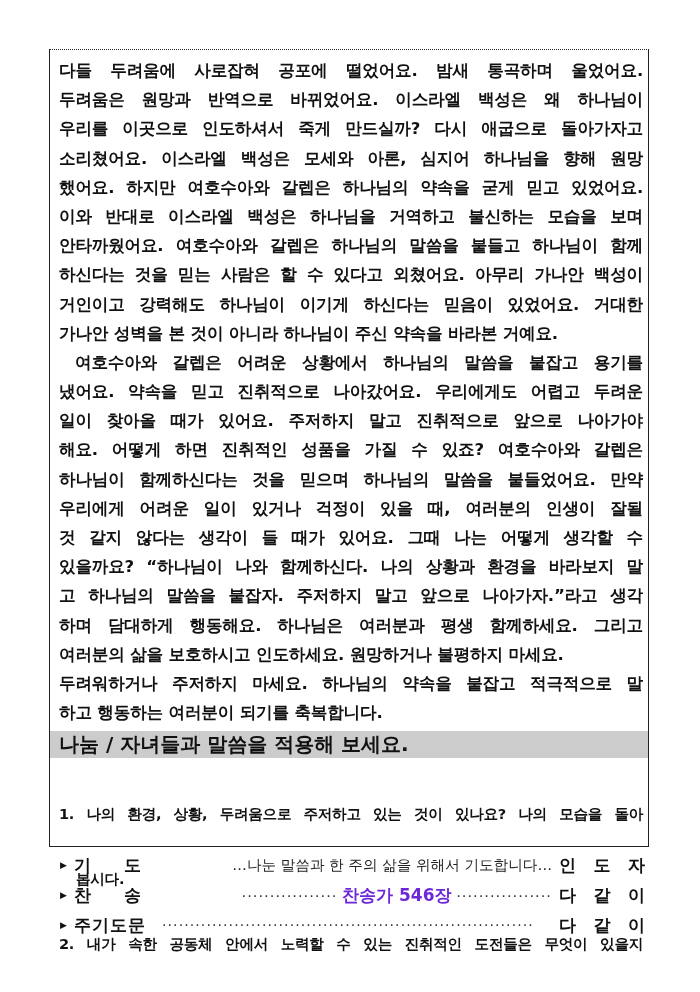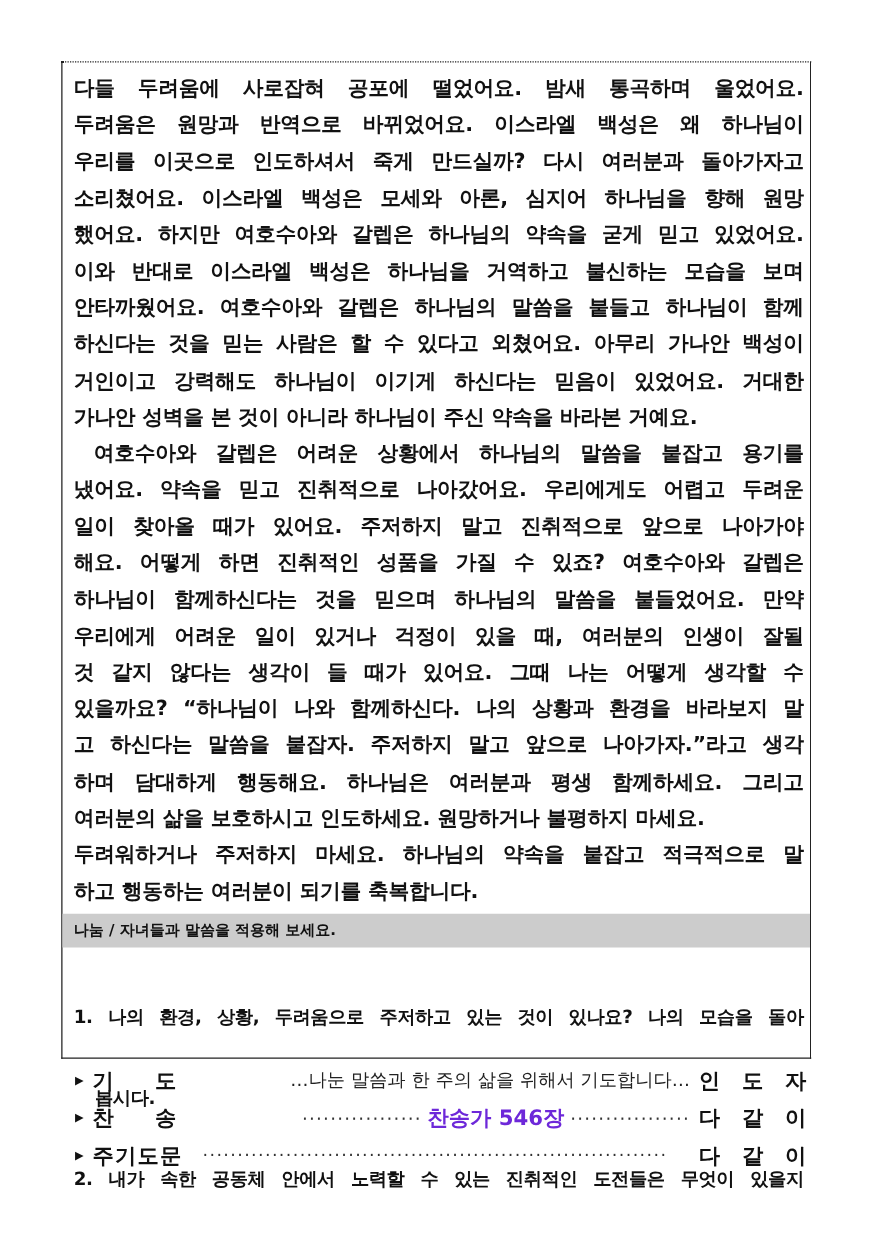--- a/index.html
+++ b/index.html
@@ -56,21 +56,21 @@
     top: 681px;
     width: 100%;
     height: 27px;
     background: #cccccc;
   }
   .share-title {
     position: absolute;
     left: 9px;
     top: 0;
     line-height: 27px;
-    font-size: 12px;
+    font-size: 20px;
     font-weight: bold;
     white-space: nowrap;
   }
   .questions {
     position: absolute;
     left: 9px;
     top: 709px;
     width: 584px;
   }
   .qline {
@@ -156,37 +156,37 @@
     justify-content: space-between;
   }
 </style>
 </head>
 <body>
 
 <div class="box">
   <div class="body-text">
     <span class="line">다들 두려움에 사로잡혀 공포에 떨었어요. 밤새 통곡하며 울었어요.</span>
     <span class="line">두려움은 원망과 반역으로 바뀌었어요. 이스라엘 백성은 왜 하나님이</span>
-    <span class="line">우리를 이곳으로 인도하셔서 죽게 만드실까? 다시 여러분과 돌아가자고</span>
+    <span class="line">우리를 이곳으로 인도하셔서 죽게 만드실까? 다시 애굽으로 돌아가자고</span>
     <span class="line">소리쳤어요. 이스라엘 백성은 모세와 아론, 심지어 하나님을 향해 원망</span>
     <span class="line">했어요. 하지만 여호수아와 갈렙은 하나님의 약속을 굳게 믿고 있었어요.</span>
     <span class="line">이와 반대로 이스라엘 백성은 하나님을 거역하고 불신하는 모습을 보며</span>
     <span class="line">안타까웠어요. 여호수아와 갈렙은 하나님의 말씀을 붙들고 하나님이 함께</span>
     <span class="line">하신다는 것을 믿는 사람은 할 수 있다고 외쳤어요. 아무리 가나안 백성이</span>
     <span class="line">거인이고 강력해도 하나님이 이기게 하신다는 믿음이 있었어요. 거대한</span>
     <span class="line last">가나안 성벽을 본 것이 아니라 하나님이 주신 약속을 바라본 거예요.</span>
     <span class="line indent">여호수아와 갈렙은 어려운 상황에서 하나님의 말씀을 붙잡고 용기를</span>
     <span class="line">냈어요. 약속을 믿고 진취적으로 나아갔어요. 우리에게도 어렵고 두려운</span>
     <span class="line">일이 찾아올 때가 있어요. 주저하지 말고 진취적으로 앞으로 나아가야</span>
     <span class="line">해요. 어떻게 하면 진취적인 성품을 가질 수 있죠? 여호수아와 갈렙은</span>
     <span class="line">하나님이 함께하신다는 것을 믿으며 하나님의 말씀을 붙들었어요. 만약</span>
     <span class="line">우리에게 어려운 일이 있거나 걱정이 있을 때, 여러분의 인생이 잘될</span>
     <span class="line">것 같지 않다는 생각이 들 때가 있어요. 그때 나는 어떻게 생각할 수</span>
     <span class="line">있을까요? “하나님이 나와 함께하신다. 나의 상황과 환경을 바라보지 말</span>
-    <span class="line">고 하신다는 말씀을 붙잡자. 주저하지 말고 앞으로 나아가자.”라고 생각</span>
+    <span class="line">고 하나님의 말씀을 붙잡자. 주저하지 말고 앞으로 나아가자.”라고 생각</span>
     <span class="line">하며 담대하게 행동해요. 하나님은 여러분과 평생 함께하세요. 그리고</span>
     <span class="line last">여러분의 삶을 보호하시고 인도하세요. 원망하거나 불평하지 마세요.</span>
     <span class="line">두려워하거나 주저하지 마세요. 하나님의 약속을 붙잡고 적극적으로 말</span>
     <span class="line last">하고 행동하는 여러분이 되기를 축복합니다.</span>
   </div>
 
   <div class="share-bar">
     <span class="share-title">나눔 / 자녀들과 말씀을 적용해 보세요.</span>
   </div>
 

